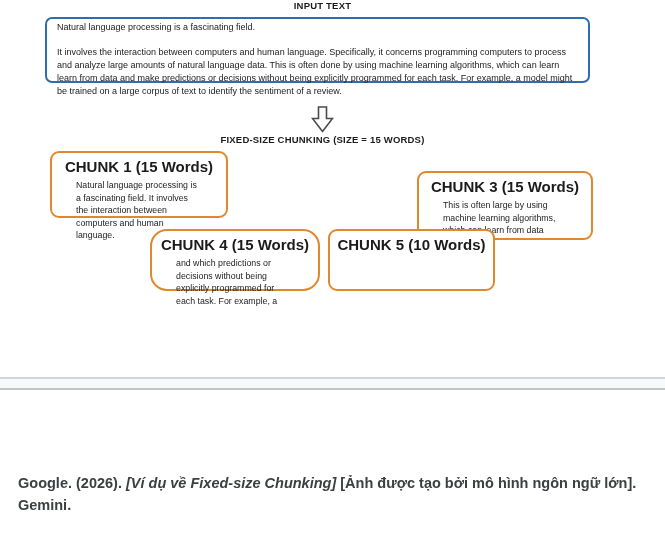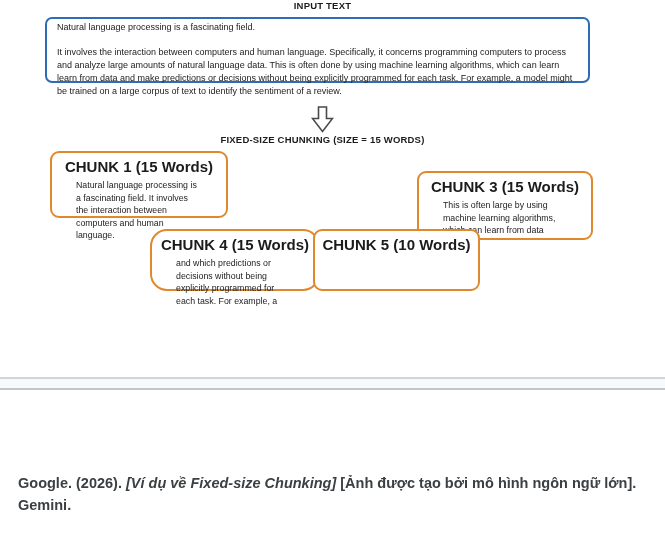--- a/index.html
+++ b/index.html
@@ -75,21 +75,21 @@
   .chunk-body {
     margin: 4px 0 0 0;
     padding: 0 24px;
     font-size: 8.8px;
     line-height: 12.5px;
   }
   .chunk-1 { left: 50px;  top: 151px; width: 178px; height: 67px; }
   .chunk-2 { left: 235px; top: 151px; width: 176px; height: 67px; }
   .chunk-3 { left: 417px; top: 133px; width: 176px; height: 69px; margin-top: 38px; }
   .chunk-4 { left: 150px; top: 229px; width: 170px; height: 62px; border-radius: 17px; }
-  .chunk-5 { left: 313px; top: 229px; width: 167px; height: 62px; }
+  .chunk-5 { left: 328px; top: 229px; width: 167px; height: 62px; }
 
   
   .separator-strip {
     position: absolute;
     left: 0;
     top: 377px;
     width: 665px;
     height: 13px;
     box-sizing: border-box;
     background: #f8f9fa;

